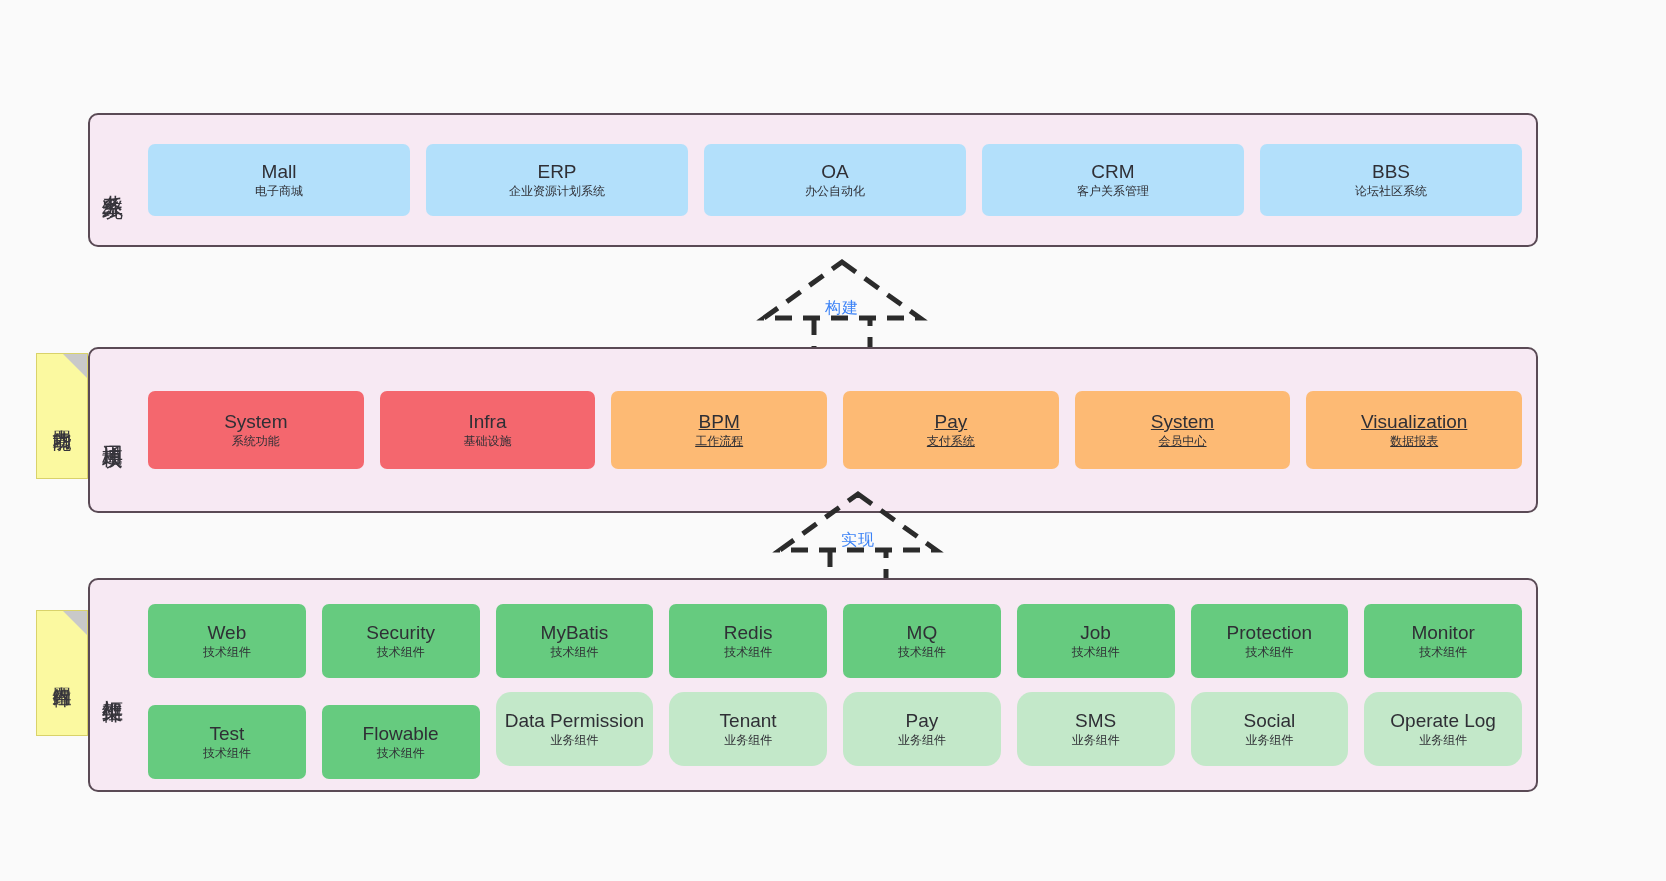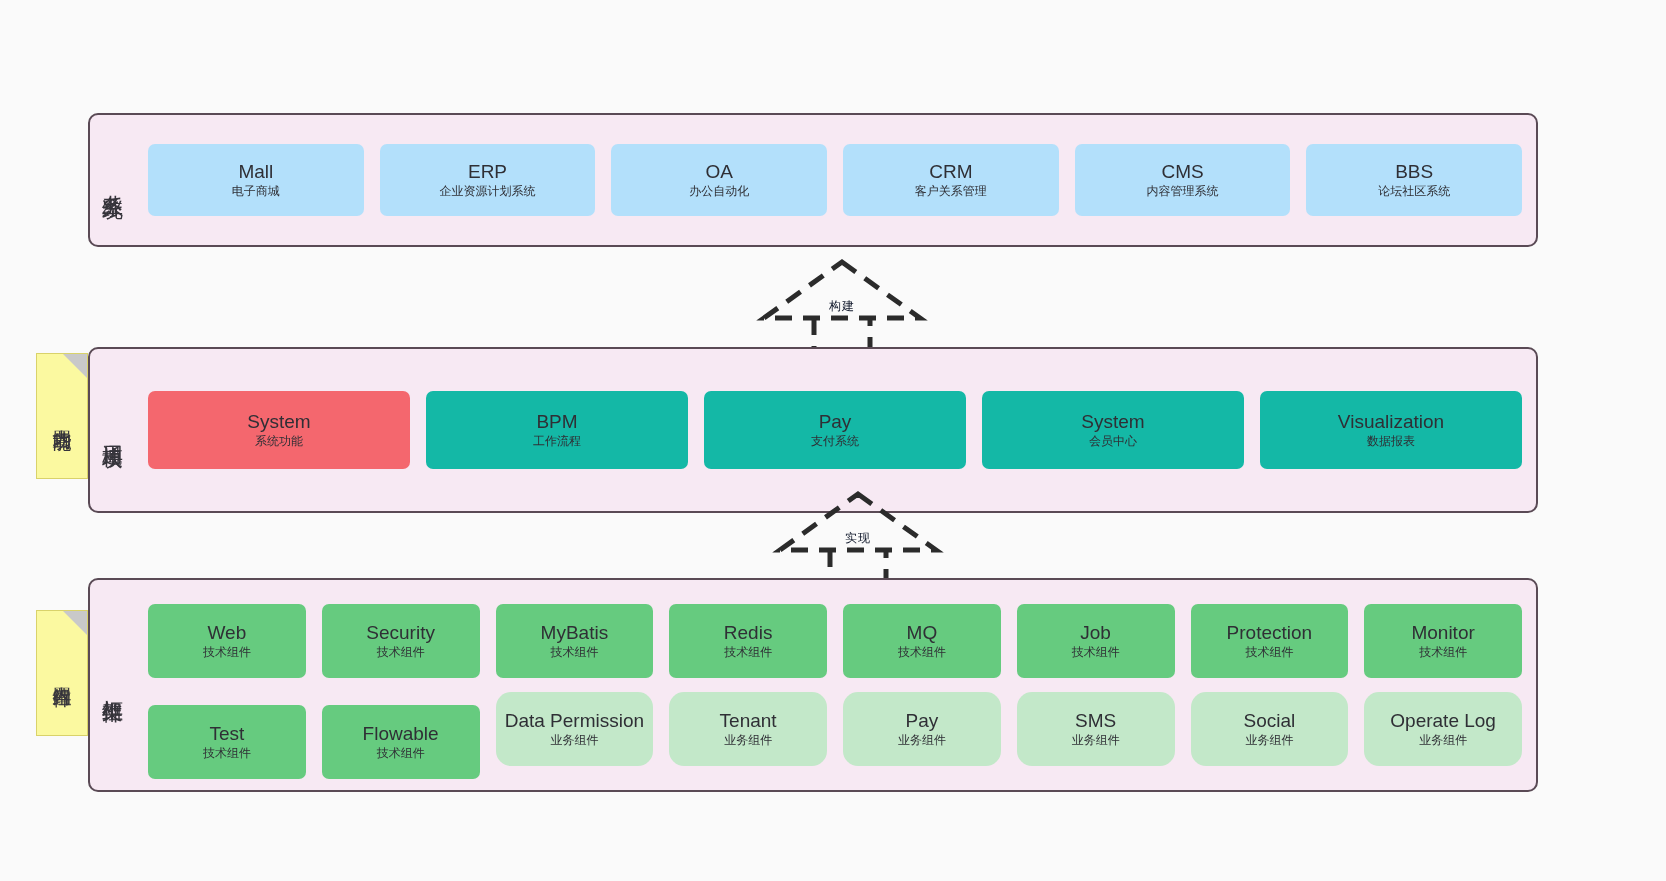--- a/index.html
+++ b/index.html
@@ -73,21 +73,21 @@
     color: #2f2f35;
     line-height: 1.28;
     padding: 6px 4px;
     min-width: 0;
   }
   .card .en { font-size: 19px; }
   .card .cn { font-size: 12px; }
 
   .c-blue       { background: #b3e0fb; }
   .c-red        { background: #f4676e; }
-  .c-pink       { background: #14b8a6; }
+  .c-pink       { background: #fdba74; text-decoration: underline; }
   .c-green      { background: #66cb7f; margin-top: 13px; }
   .c-lightgreen { background: #c3e8c9; border-radius: 15px; }
 
   
   #layer-business { left: 88px;  top: 113px; width: 1450px; height: 134px; }
   #layer-business .layer-body { height: 100%; }
   #layer-business .card { height: 72px; }
 
   #layer-common   { left: 88px;  top: 347px; width: 1450px; height: 166px; }
   #layer-common .layer-body { height: 100%; }
@@ -129,22 +129,22 @@
     position: absolute;
     width: 180px;
     height: 94px;
   }
   .arrow svg { position: absolute; left: 0; top: 0; }
   .arrow .arrow-label {
     position: absolute;
     left: 0; right: 0;
     top: 40px;
     text-align: center;
-    font-size: 12px;
-    color: #0f172a;
+    font-size: 16px;
+    color: #3b82f6;
     letter-spacing: 1px;
   }
   #arrow-build   { left: 752px; top: 258px; }
   #arrow-realize { left: 768px; top: 490px; }
 </style>
 </head>
 <body>
 
 <div class="canvas">
 
@@ -159,24 +159,20 @@
         <div class="en">ERP</div>
         <div class="cn">企业资源计划系统</div>
       </div>
       <div class="card c-blue">
         <div class="en">OA</div>
         <div class="cn">办公自动化</div>
       </div>
       <div class="card c-blue">
         <div class="en">CRM</div>
         <div class="cn">客户关系管理</div>
-      </div>
-      <div class="card c-blue">
-        <div class="en">CMS</div>
-        <div class="cn">内容管理系统</div>
       </div>
       <div class="card c-blue">
         <div class="en">BBS</div>
         <div class="cn">论坛社区系统</div>
       </div>
     </div>
   </div>
 
   <div class="arrow" id="arrow-build">
     <svg width="180" height="94" viewBox="0 0 180 94">
@@ -191,20 +187,24 @@
     <span>内置功能</span>
   </div>
 
   <div class="layer" id="layer-common">
     <div class="layer-title">通用模块</div>
     <div class="layer-body">
       <div class="card c-red">
         <div class="en">System</div>
         <div class="cn">系统功能</div>
       </div>
+      <div class="card c-red">
+        <div class="en">Infra</div>
+        <div class="cn">基础设施</div>
+      </div>
       <div class="card c-pink">
         <div class="en">BPM</div>
         <div class="cn">工作流程</div>
       </div>
       <div class="card c-pink">
         <div class="en">Pay</div>
         <div class="cn">支付系统</div>
       </div>
       <div class="card c-pink">
         <div class="en">System</div>

